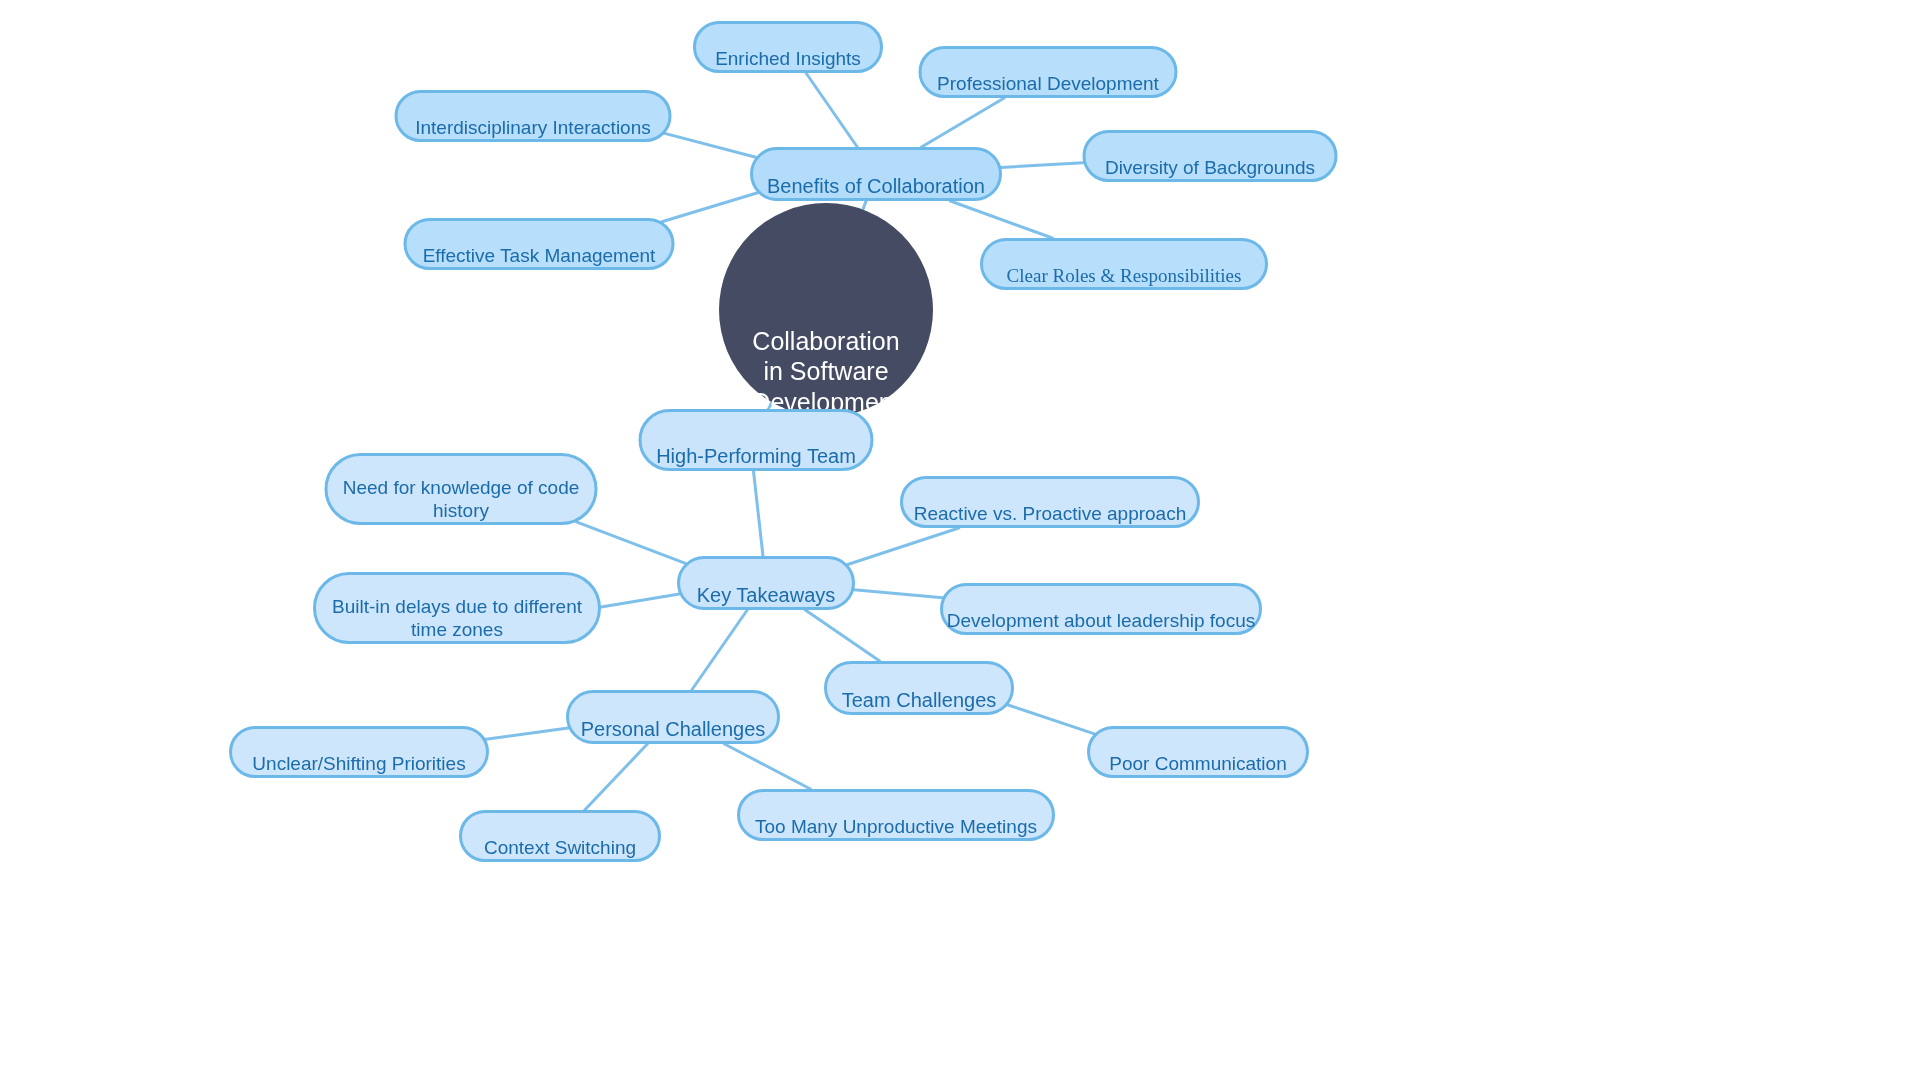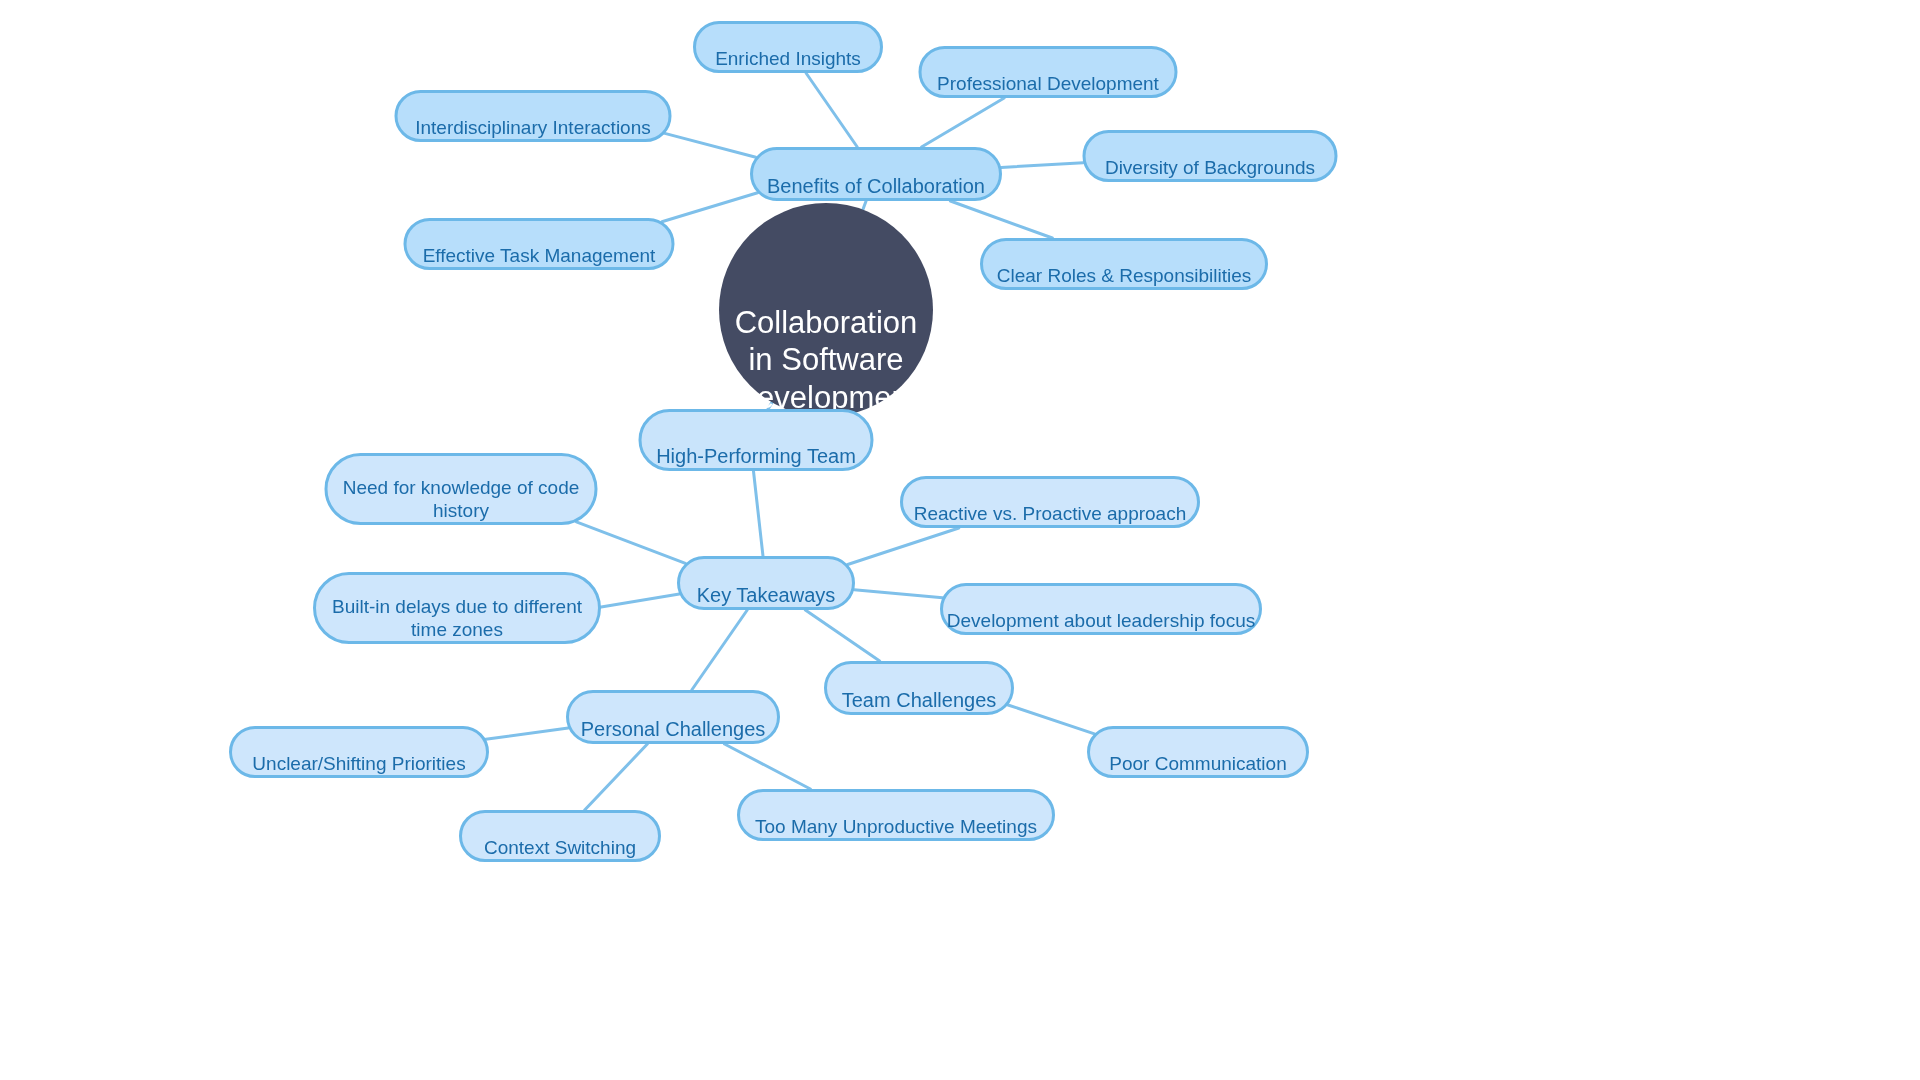--- a/index.html
+++ b/index.html
@@ -53,21 +53,21 @@
   .node.pill.leaf-a {
     background: #b7defb;
   }
   .node.pill.leaf-b {
     background: #cee6fc;
   }
   .node.center {
     border-radius: 50%;
     background: #444b63;
     color: #ffffff;
-    font-size: 31px;
+    font-size: 25px;
     padding: 0 26px;
   }
   .node-label {
     display: block;
     pointer-events: none;
   }
 </style>
 </head>
 <body>
 
@@ -95,21 +95,21 @@
     </svg>
   <div id="node-layer">
       <div class="node center" style="left: 826px; top: 310px; width: 214px; height: 214px;"><span class="node-label">Collaboration in Software
 Development</span></div>
       <div class="node pill level1" style="left: 876px; top: 174px; width: 252px; height: 54px; font-size: 20px;"><span class="node-label">Benefits of Collaboration</span></div>
       <div class="node pill leaf-a" style="left: 788px; top: 47px; width: 190px; height: 52px; font-size: 19px;"><span class="node-label">Enriched Insights</span></div>
       <div class="node pill leaf-a" style="left: 533px; top: 116px; width: 277px; height: 52px; font-size: 19px;"><span class="node-label">Interdisciplinary Interactions</span></div>
       <div class="node pill leaf-a" style="left: 1048px; top: 72px; width: 259px; height: 52px; font-size: 19px;"><span class="node-label">Professional Development</span></div>
       <div class="node pill leaf-a" style="left: 1210px; top: 156px; width: 255px; height: 52px; font-size: 19px;"><span class="node-label">Diversity of Backgrounds</span></div>
       <div class="node pill leaf-a" style="left: 539px; top: 244px; width: 271px; height: 52px; font-size: 19px;"><span class="node-label">Effective Task Management</span></div>
-      <div class="node pill leaf-a" style="left: 1124px; top: 264px; width: 288px; height: 52px; font-size: 19px;"><span class="node-label">Clear Roles &amp; Responsibilities</span></div>
+      <div class="node pill leaf-a" style="left: 1124px; top: 264px; width: 288px; height: 52px; font-size: 19px; font-family: Liberation Serif, serif;"><span class="node-label">Clear Roles &amp; Responsibilities</span></div>
       <div class="node pill level1b" style="left: 756px; top: 440px; width: 235px; height: 62px; font-size: 20px;"><span class="node-label">High-Performing Team</span></div>
       <div class="node pill level1b" style="left: 766px; top: 583px; width: 178px; height: 54px; font-size: 20px;"><span class="node-label">Key Takeaways</span></div>
       <div class="node pill leaf-b" style="left: 461px; top: 489px; width: 273px; height: 72px; font-size: 19px;"><span class="node-label">Need for knowledge of code
 history</span></div>
       <div class="node pill leaf-b" style="left: 1050px; top: 502px; width: 300px; height: 52px; font-size: 19px;"><span class="node-label">Reactive vs. Proactive approach</span></div>
       <div class="node pill leaf-b" style="left: 457px; top: 608px; width: 288px; height: 72px; font-size: 19px;"><span class="node-label">Built-in delays due to different
 time zones</span></div>
       <div class="node pill leaf-b" style="left: 1101px; top: 609px; width: 322px; height: 52px; font-size: 19px;"><span class="node-label">Development about leadership focus</span></div>
       <div class="node pill leaf-b" style="left: 673px; top: 717px; width: 214px; height: 54px; font-size: 20px;"><span class="node-label">Personal Challenges</span></div>
       <div class="node pill leaf-b" style="left: 919px; top: 688px; width: 190px; height: 54px; font-size: 20px;"><span class="node-label">Team Challenges</span></div>

